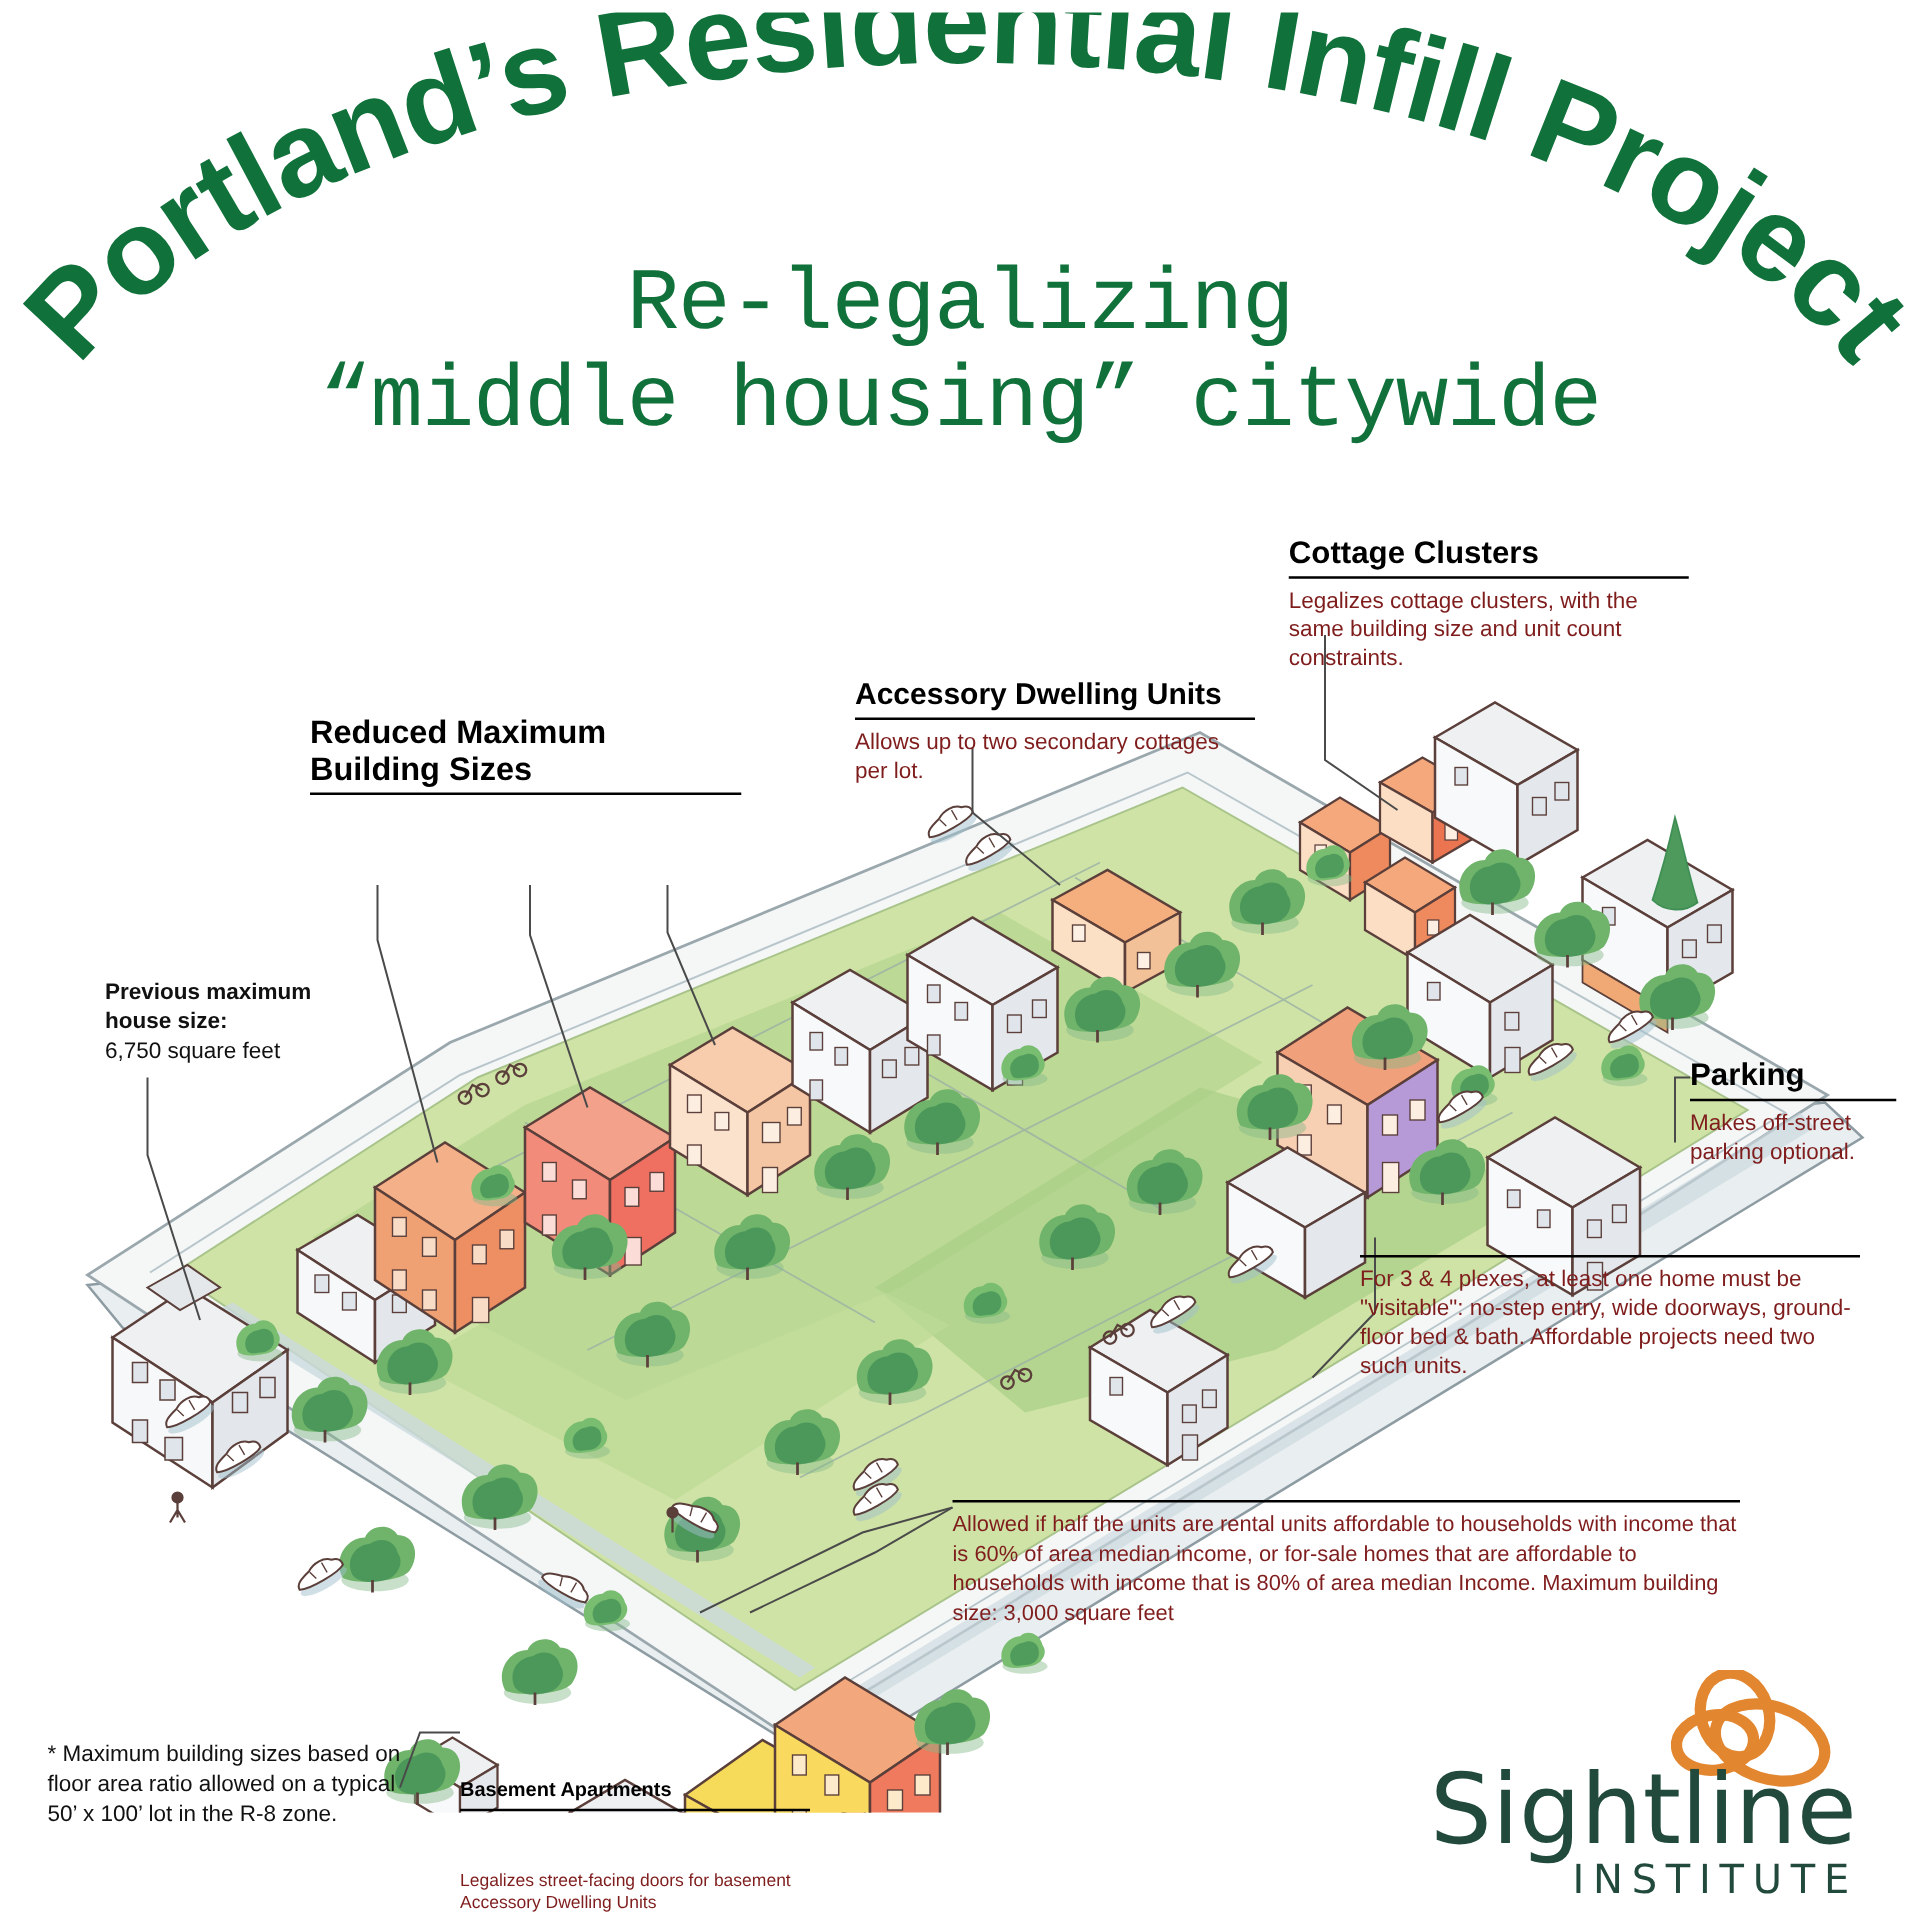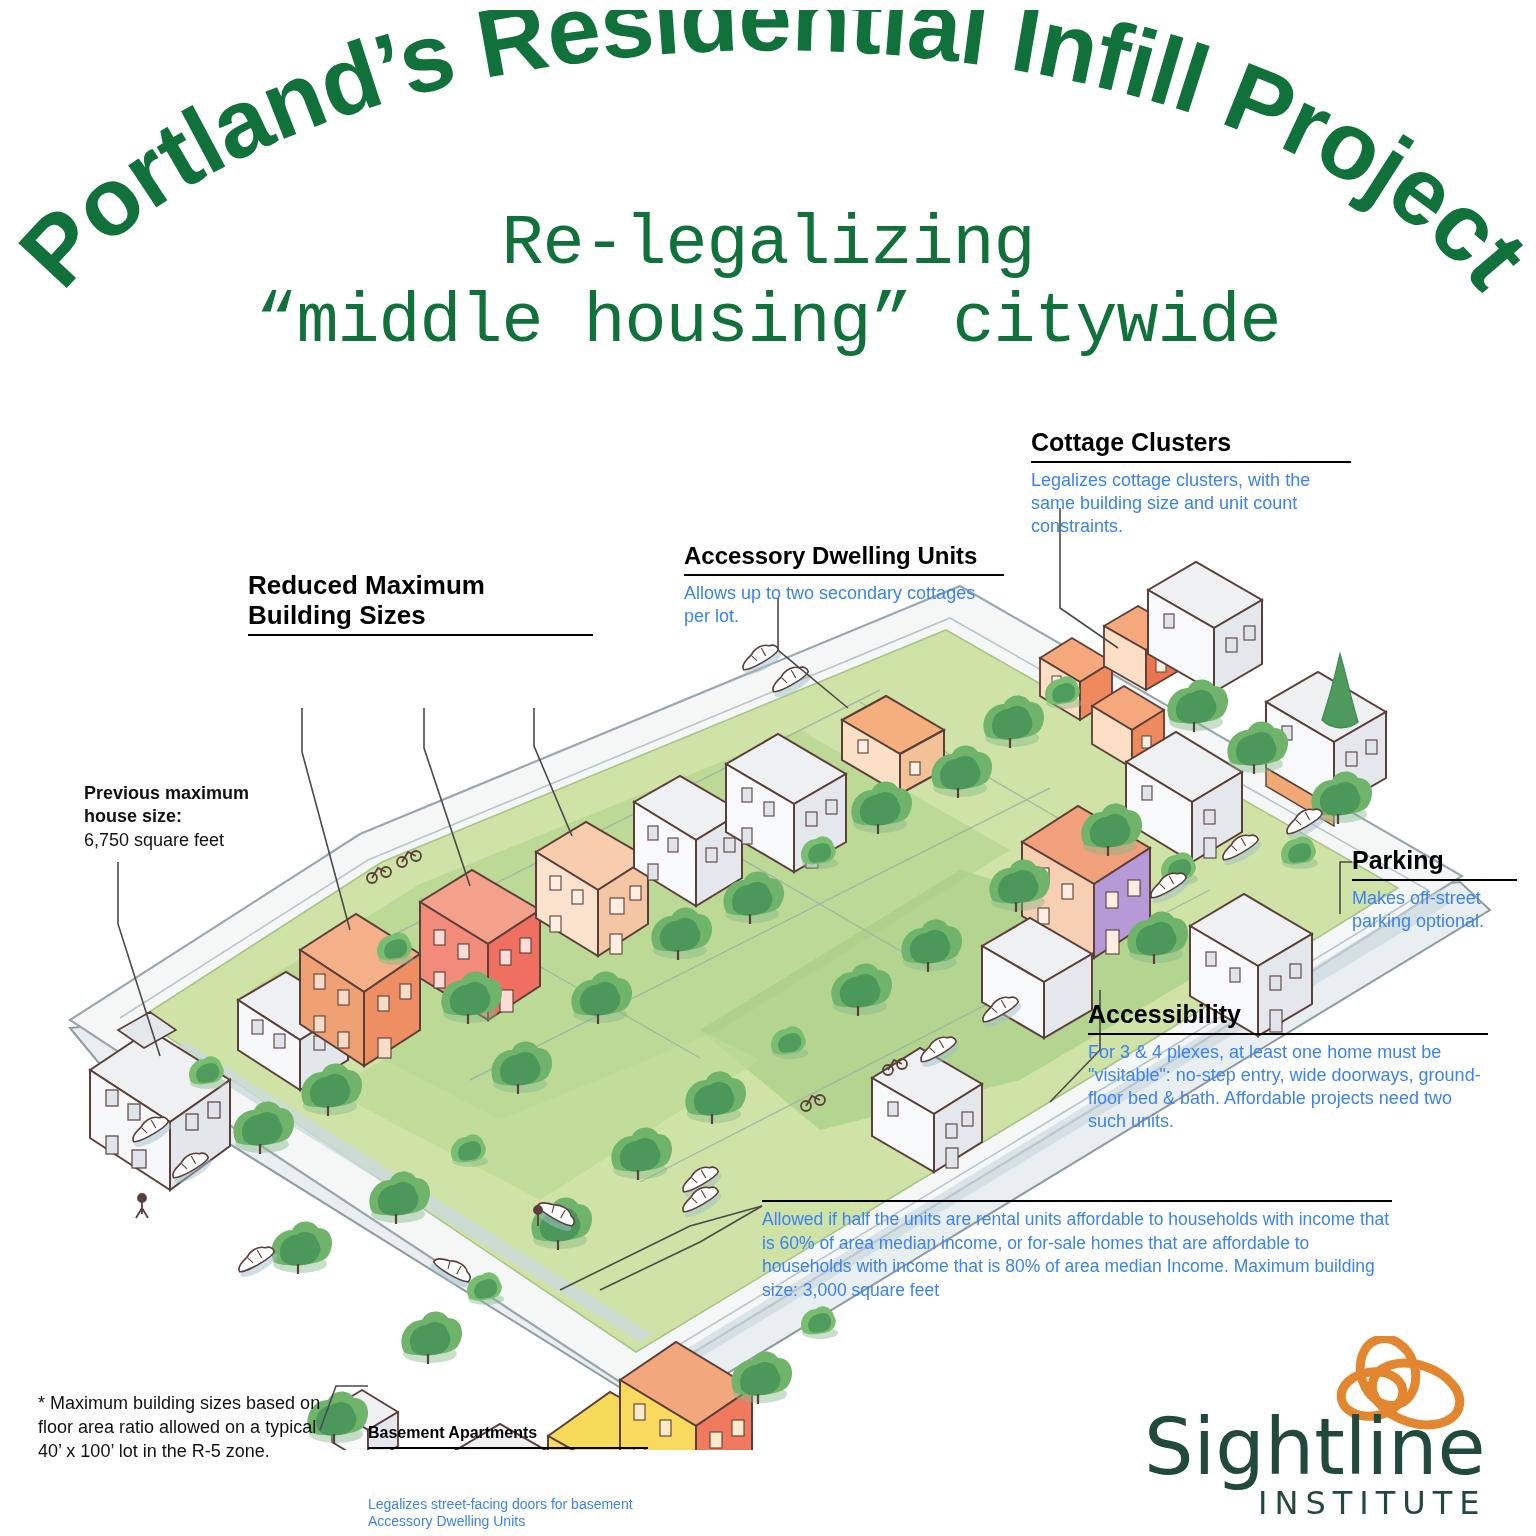--- a/index.html
+++ b/index.html
@@ -17,21 +17,21 @@
   #subtitle-line1{top:207px;}
   #subtitle-line2{top:285px;}
 
   
   #illustration{position:absolute;left:0;top:390px;width:1536px;height:1060px;}
 
   
   .callout{position:absolute;}
   .callout .c-title{font-weight:bold;color:#000;line-height:1.16;}
   .callout .c-rule{border-top:2.5px solid #000;margin:4px 0 6px 0;}
-  .callout .c-body{color:#3b82f6;line-height:1.28;}
+  .callout .c-body{color:#7f1d1d;line-height:1.28;}
 
   #callout-cottage-clusters{left:1031px;top:428px;width:320px;}
   #callout-cottage-clusters .c-title{font-size:25px;}
   #callout-cottage-clusters .c-body{font-size:18px;}
 
   #callout-adu{left:684px;top:542px;width:320px;}
   #callout-adu .c-title{font-size:24px;}
   #callout-adu .c-body{font-size:18px;}
 
   #callout-building-sizes{left:248px;top:570px;width:345px;}
@@ -556,37 +556,36 @@
   <span>6,750 square feet</span>
 </div>
 
 <div class="callout" id="callout-parking">
   <div class="c-title">Parking</div>
   <div class="c-rule"></div>
   <div class="c-body">Makes off-street parking optional.</div>
 </div>
 
 <div class="callout" id="callout-accessibility">
-  <div class="c-title">Accessibility</div>
   <div class="c-rule"></div>
   <div class="c-body">For 3 &amp; 4 plexes, at least one home must be "visitable": no-step entry, wide doorways, ground-floor bed &amp; bath. Affordable projects need two such units.</div>
 </div>
 
 <div class="callout" id="callout-family-plexes">
   <div class="c-rule"></div>
   <div class="c-body">Allowed if half the units are rental units affordable to households with income that is 60% of area median income, or for-sale homes that are affordable to households with income that is 80% of area median Income.  Maximum building size: 3,000 square feet</div>
 </div>
 
 <div class="callout" id="callout-basement">
   <div class="c-title">Basement Apartments</div>
   <div class="c-rule"></div>
   <div class="c-body">Legalizes street-facing doors for basement Accessory Dwelling Units</div>
 </div>
 
-<div id="footnote">* Maximum building sizes based on floor area ratio allowed on a typical 40’ x 100’ lot in the R-5 zone.</div>
+<div id="footnote">* Maximum building sizes based on floor area ratio allowed on a typical 50’ x 100’ lot in the R-8 zone.</div>
 
 <svg id="sightline-logo" viewBox="0 0 360 190">
   <g fill="none" stroke="#e2862f" stroke-width="9">
     <ellipse cx="248" cy="36" rx="27" ry="34" transform="rotate(-18 248 36)"></ellipse>
     <ellipse cx="276" cy="58" rx="45" ry="29" transform="rotate(18 276 58)"></ellipse>
     <ellipse cx="232" cy="58" rx="31" ry="22" transform="rotate(-8 232 58)"></ellipse>
   </g>
   <text x="4" y="138" font-family="'DejaVu Sans','Liberation Sans',sans-serif" font-size="78" fill="#214a3c">Sightline</text>
   <text x="118" y="178" font-family="'DejaVu Sans','Liberation Sans',sans-serif" font-size="32" letter-spacing="7" fill="#214a3c">INSTITUTE</text>
 </svg>

